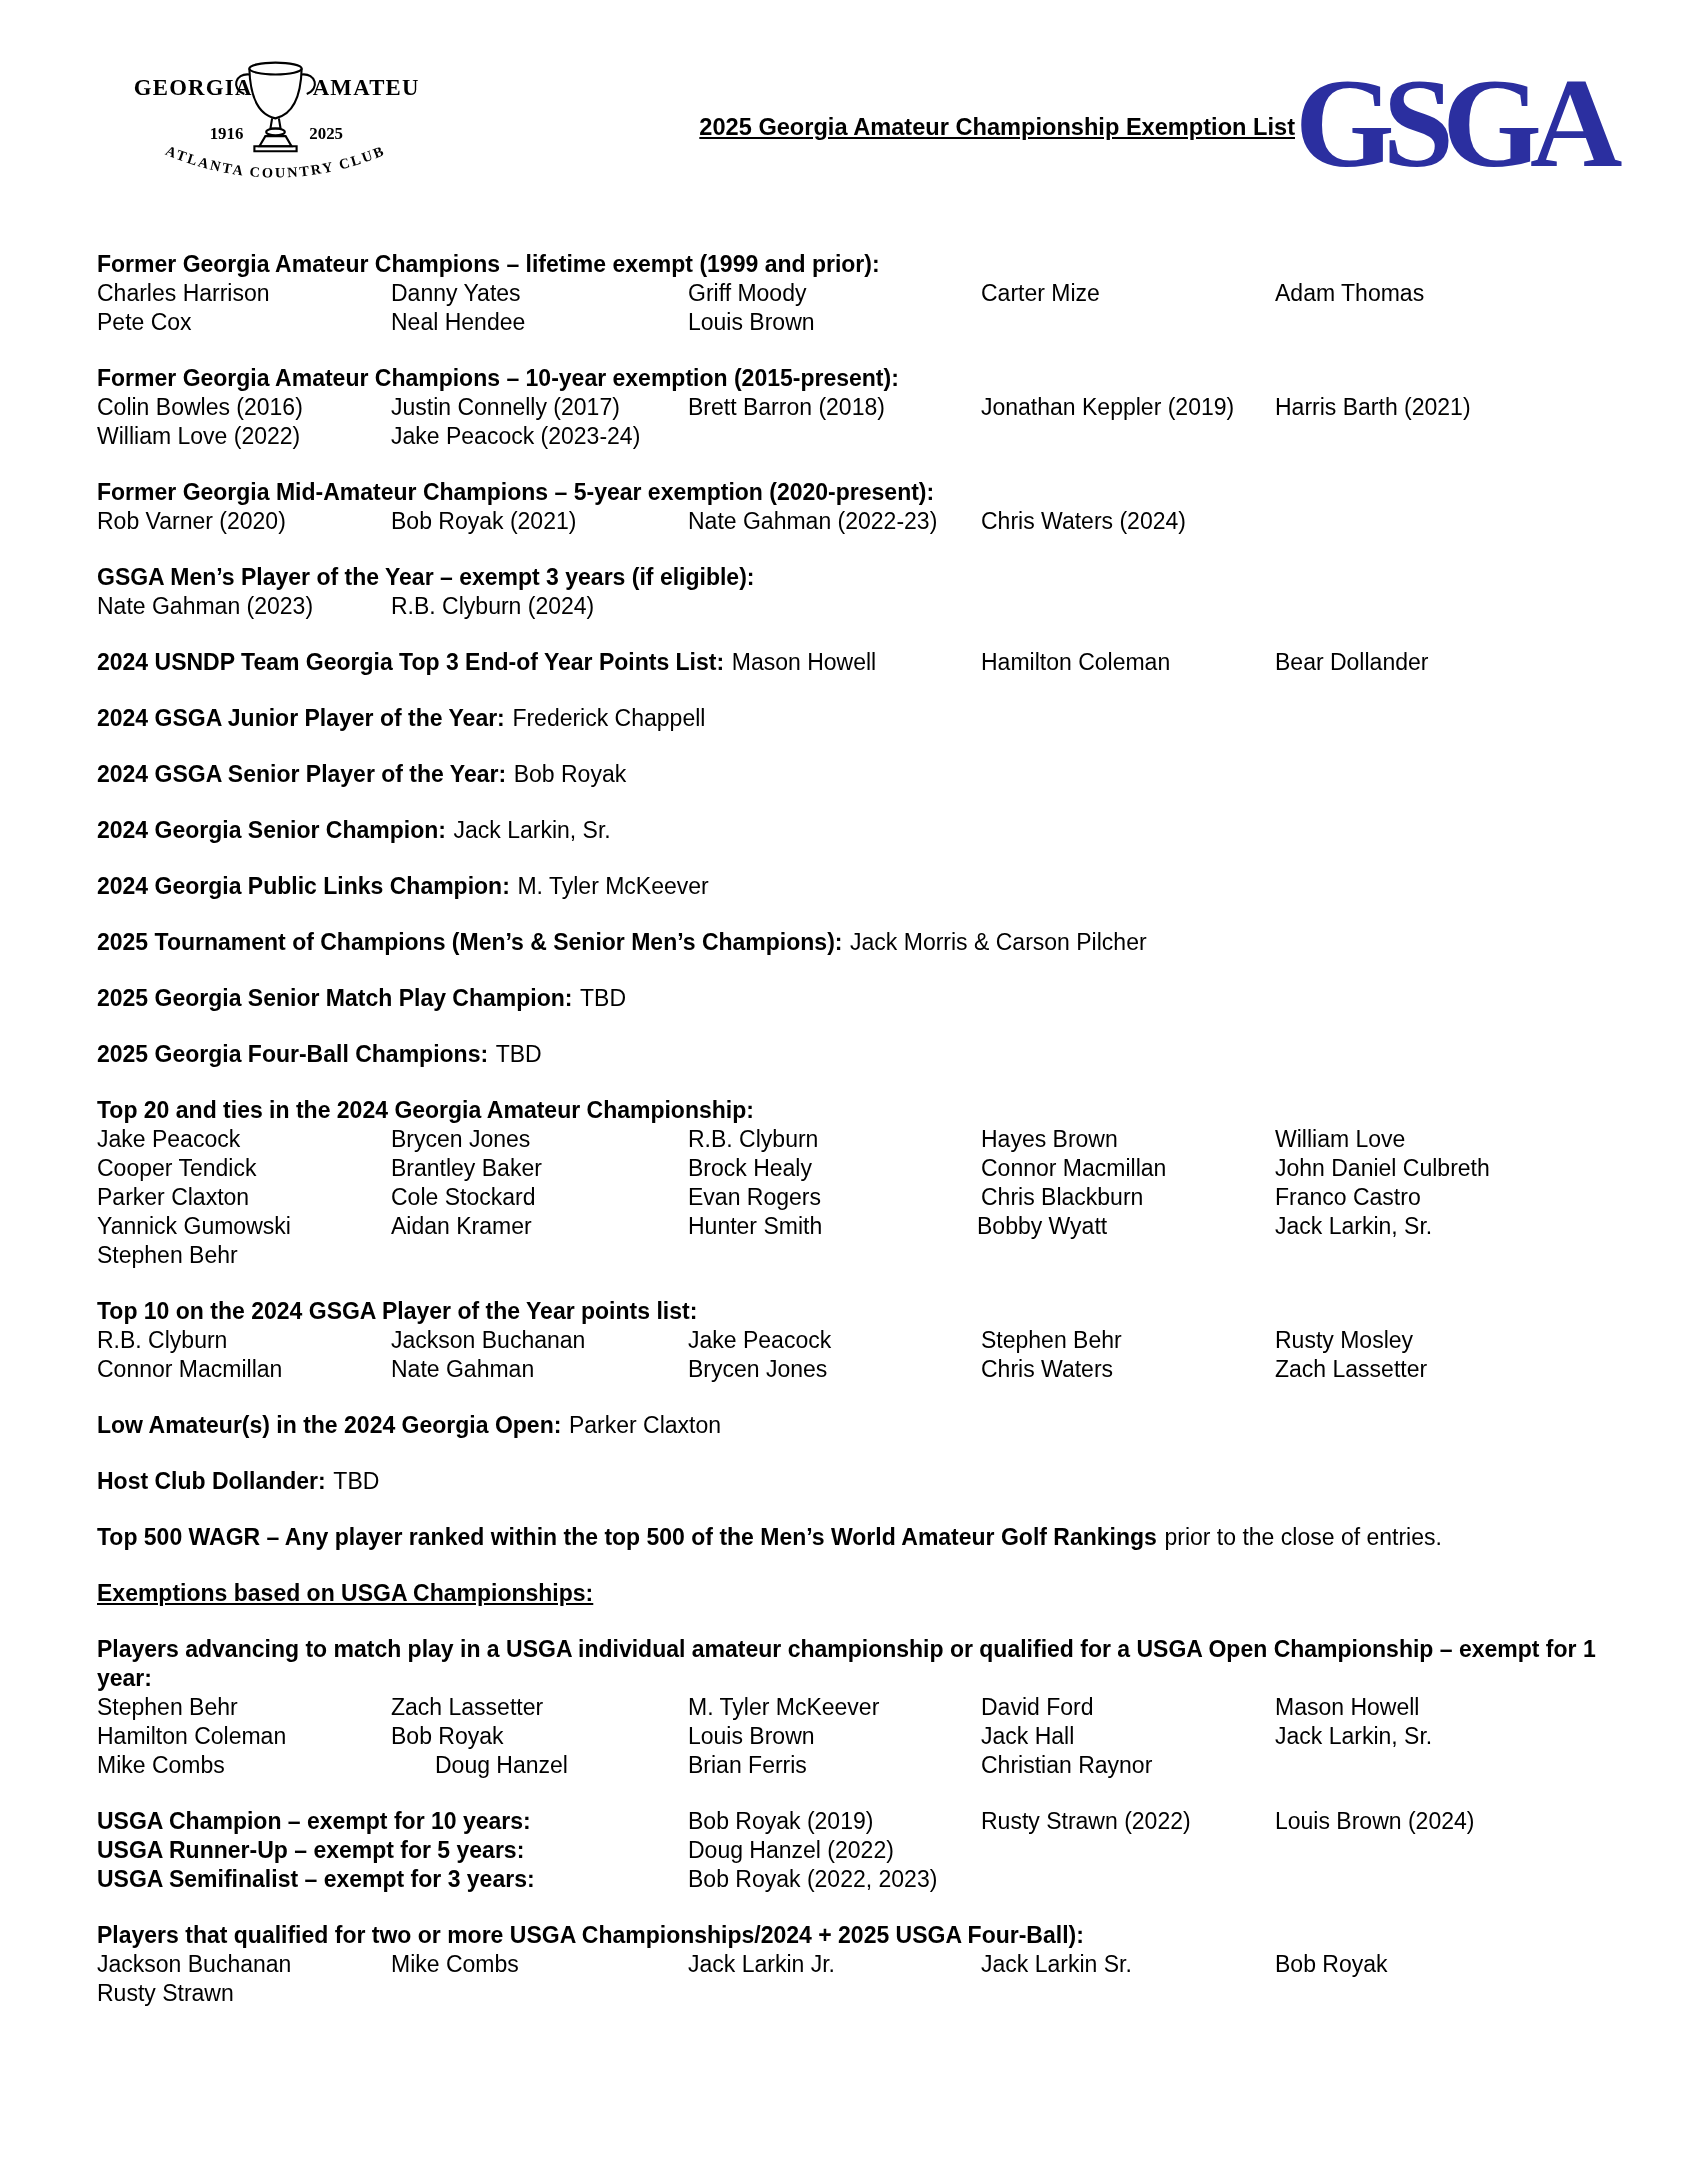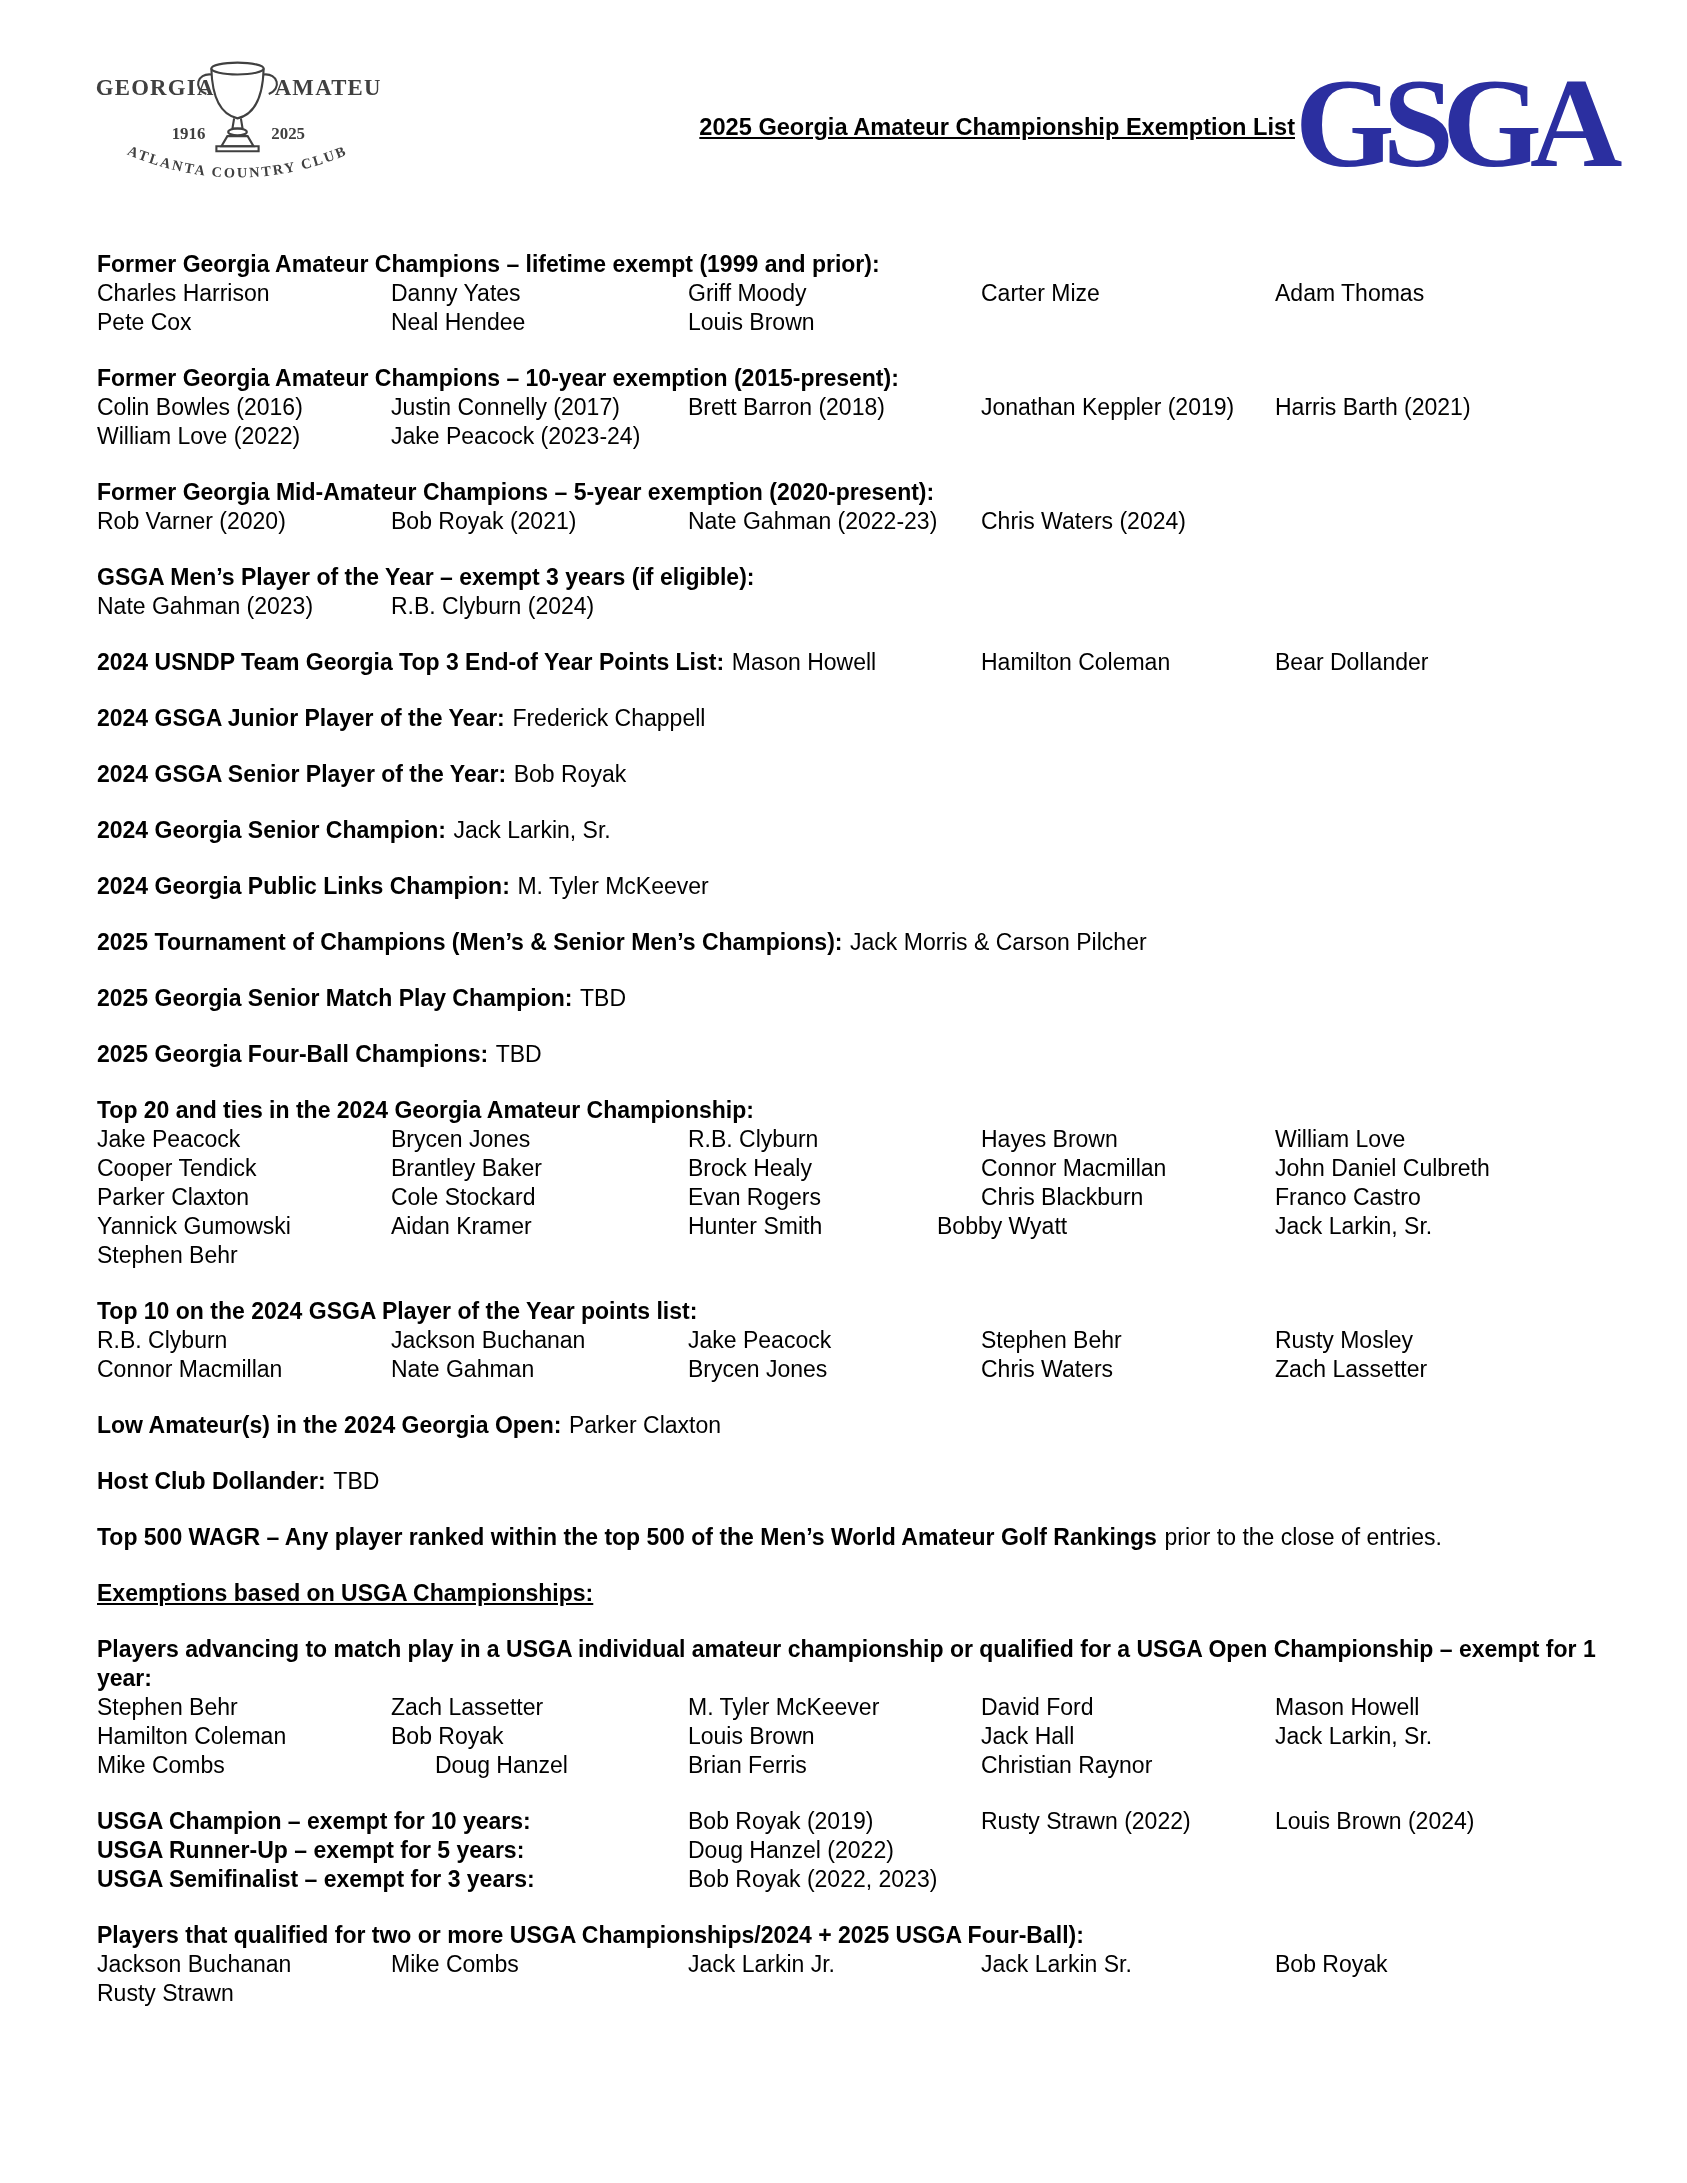--- a/index.html
+++ b/index.html
@@ -31,21 +31,21 @@
   .row { position:relative; height:29px; white-space:nowrap; }
   .cell { position:absolute; top:0; white-space:nowrap; }
   .val { margin-left:7.6px; }
   .line { }
 </style>
 </head>
 <body>
 
 <div class="header">
 
-  <div class="ga-logo" style="color: #404040;">
+  <div class="ga-logo" style="color: #000000; margin-left: 38px;">
     <svg viewBox="0 0 340 200" width="287" height="169" style="font-size:27px">
       <defs>
         <path id="arcpath" d="M 24 124 Q 170 192 316 124" fill="none"></path>
       </defs>
       <text x="2" y="60" class="ga-word">GEORGIA</text>
       <text x="214" y="60" class="ga-word">AMATEUR</text>
       <text x="112" y="112" text-anchor="middle" class="ga-year">1916</text>
       <text x="230" y="112" text-anchor="middle" class="ga-year">2025</text>
       <text class="ga-arc">
         <textPath href="#arcpath" startOffset="50%" text-anchor="middle">ATLANTA COUNTRY CLUB</textPath>
@@ -163,21 +163,21 @@
         <span class="cell" style="left: 0px;">Parker Claxton</span>
         <span class="cell" style="left: 294px;">Cole Stockard</span>
         <span class="cell" style="left: 591px;">Evan Rogers</span>
         <span class="cell" style="left: 884px;">Chris Blackburn</span>
         <span class="cell" style="left: 1178px;">Franco Castro</span>
       </div>
       <div class="row">
         <span class="cell" style="left: 0px;">Yannick Gumowski</span>
         <span class="cell" style="left: 294px;">Aidan Kramer</span>
         <span class="cell" style="left: 591px;">Hunter Smith</span>
-        <span class="cell" style="left: 840px;">Bobby Wyatt</span>
+        <span class="cell" style="left: 880px;">Bobby Wyatt</span>
         <span class="cell" style="left: 1178px;">Jack Larkin, Sr.</span>
       </div>
       <div class="row">
         <span class="cell" style="left: 0px;">Stephen Behr</span>
       </div>
     </div>
     <div class="section">
       <div class="heading bold">Top 10 on the 2024 GSGA Player of the Year points list:</div>
       <div class="row">
         <span class="cell" style="left: 0px;">R.B. Clyburn</span>

